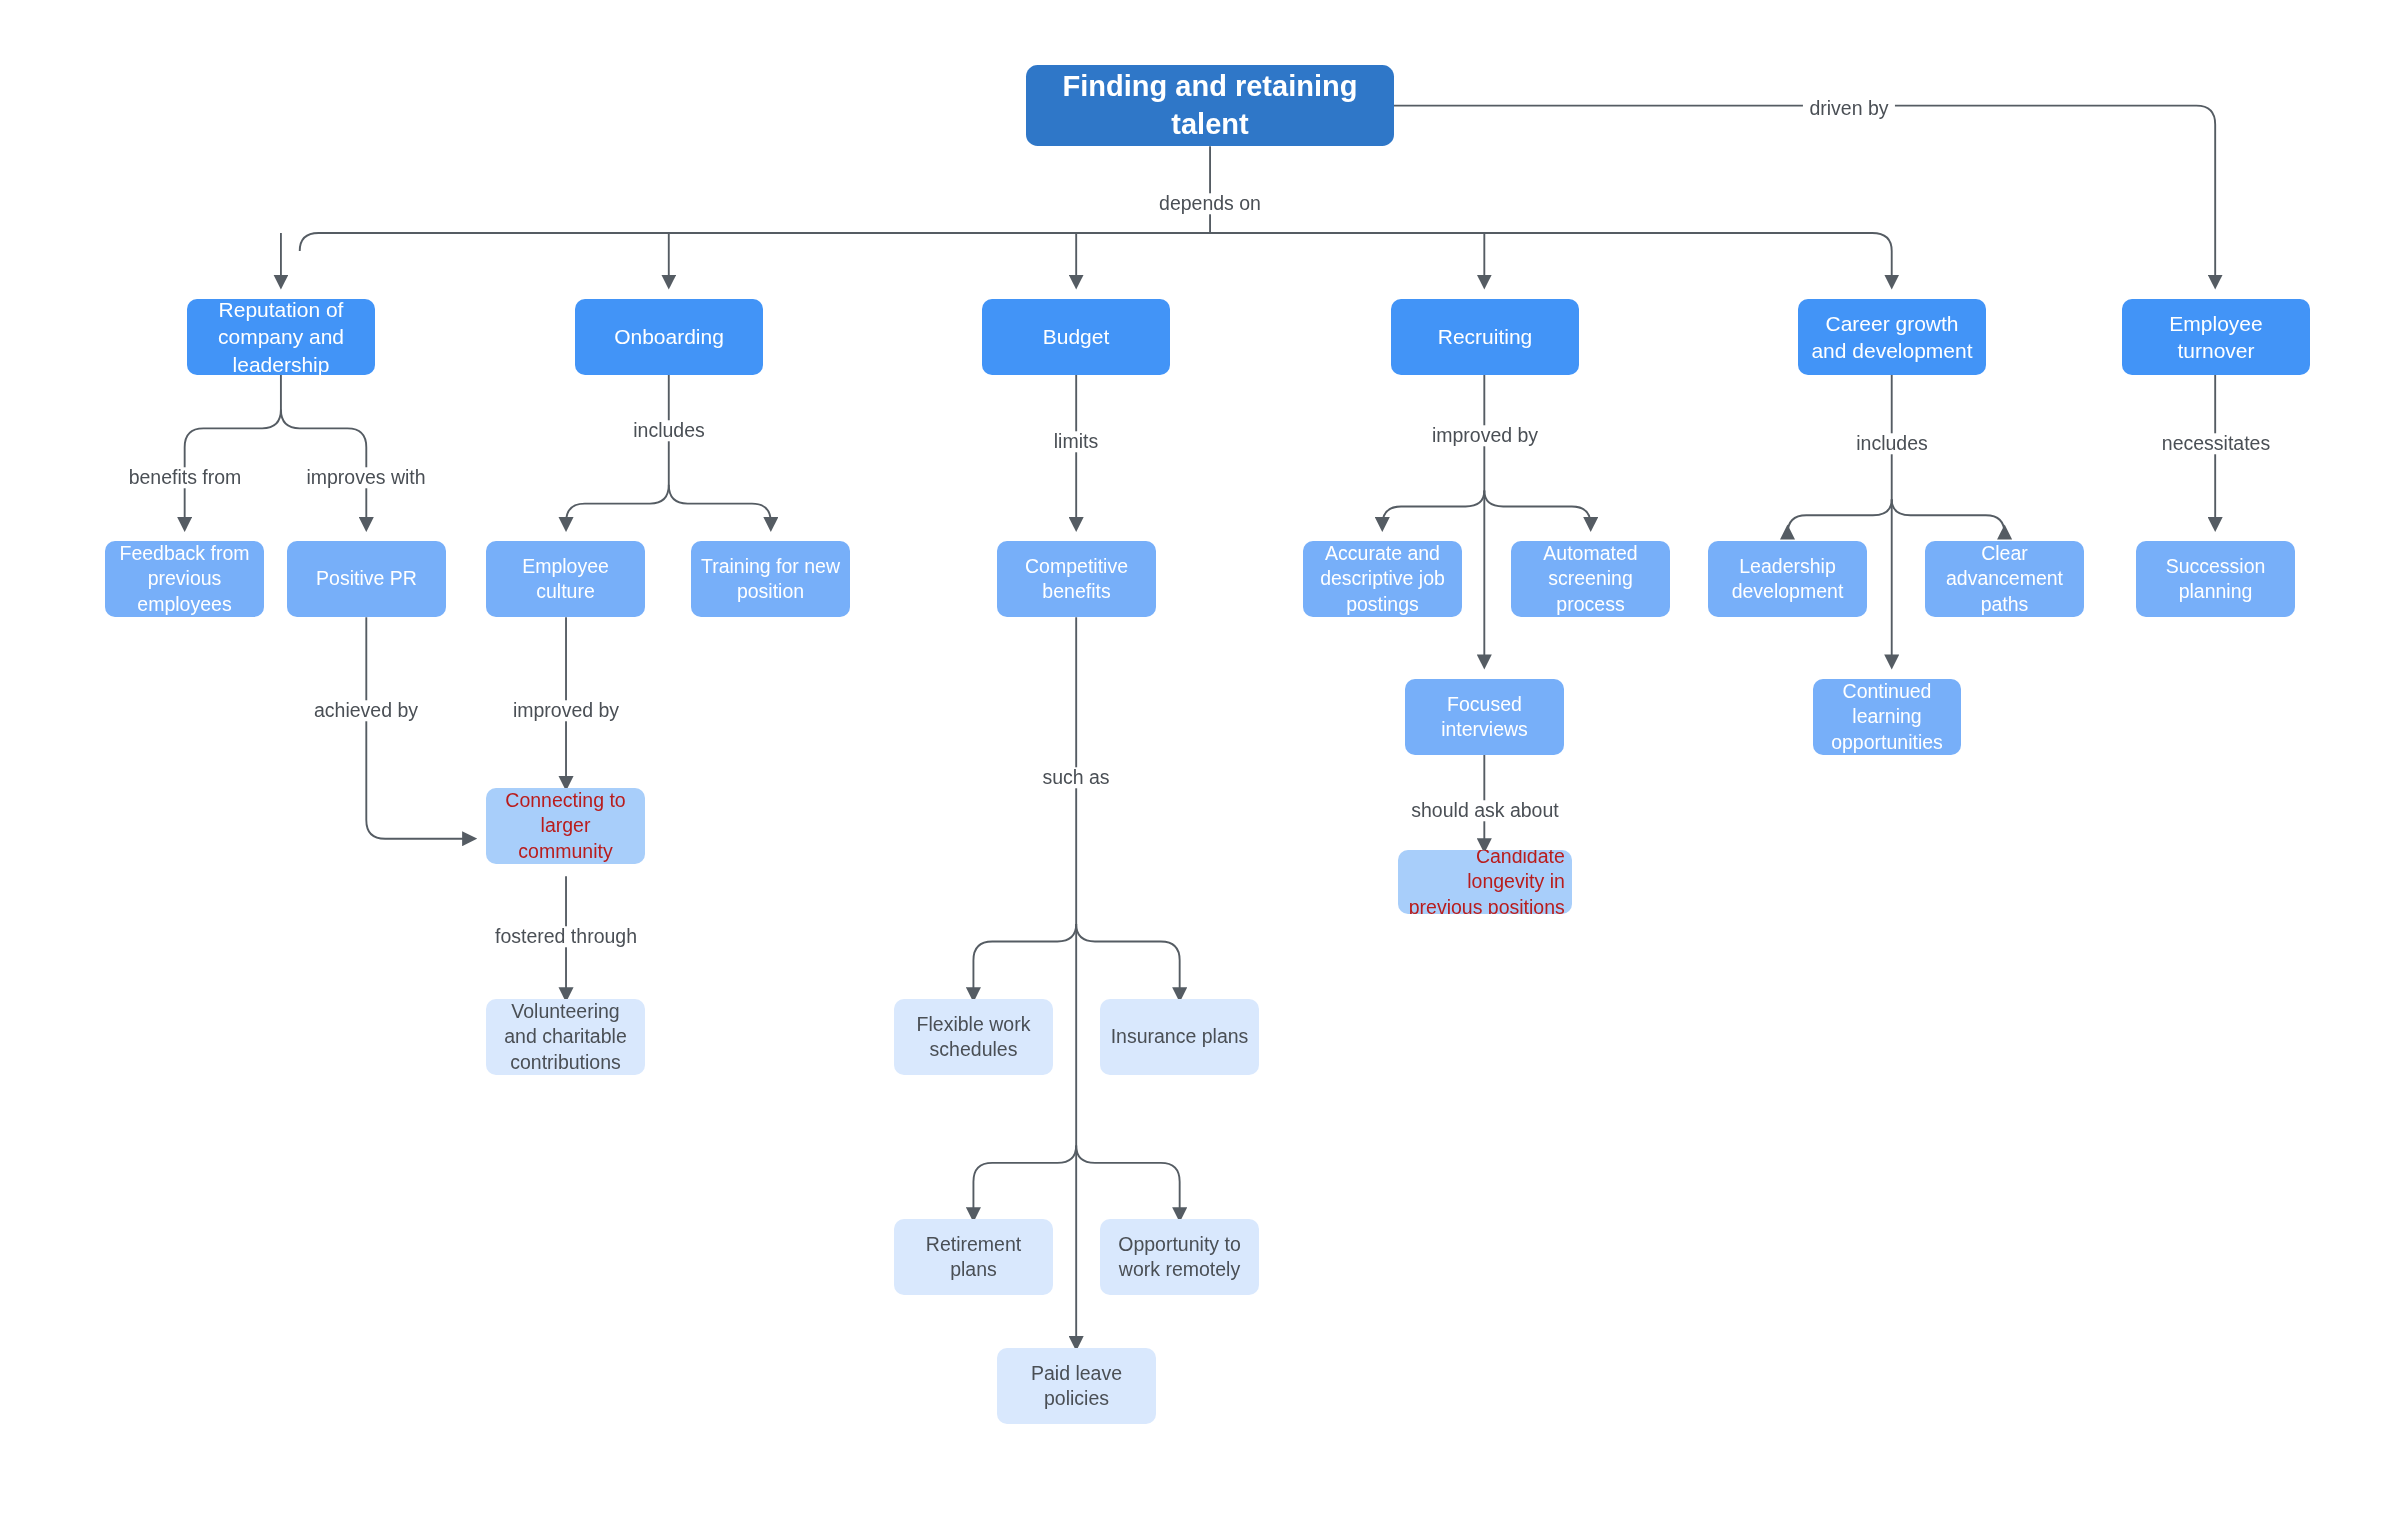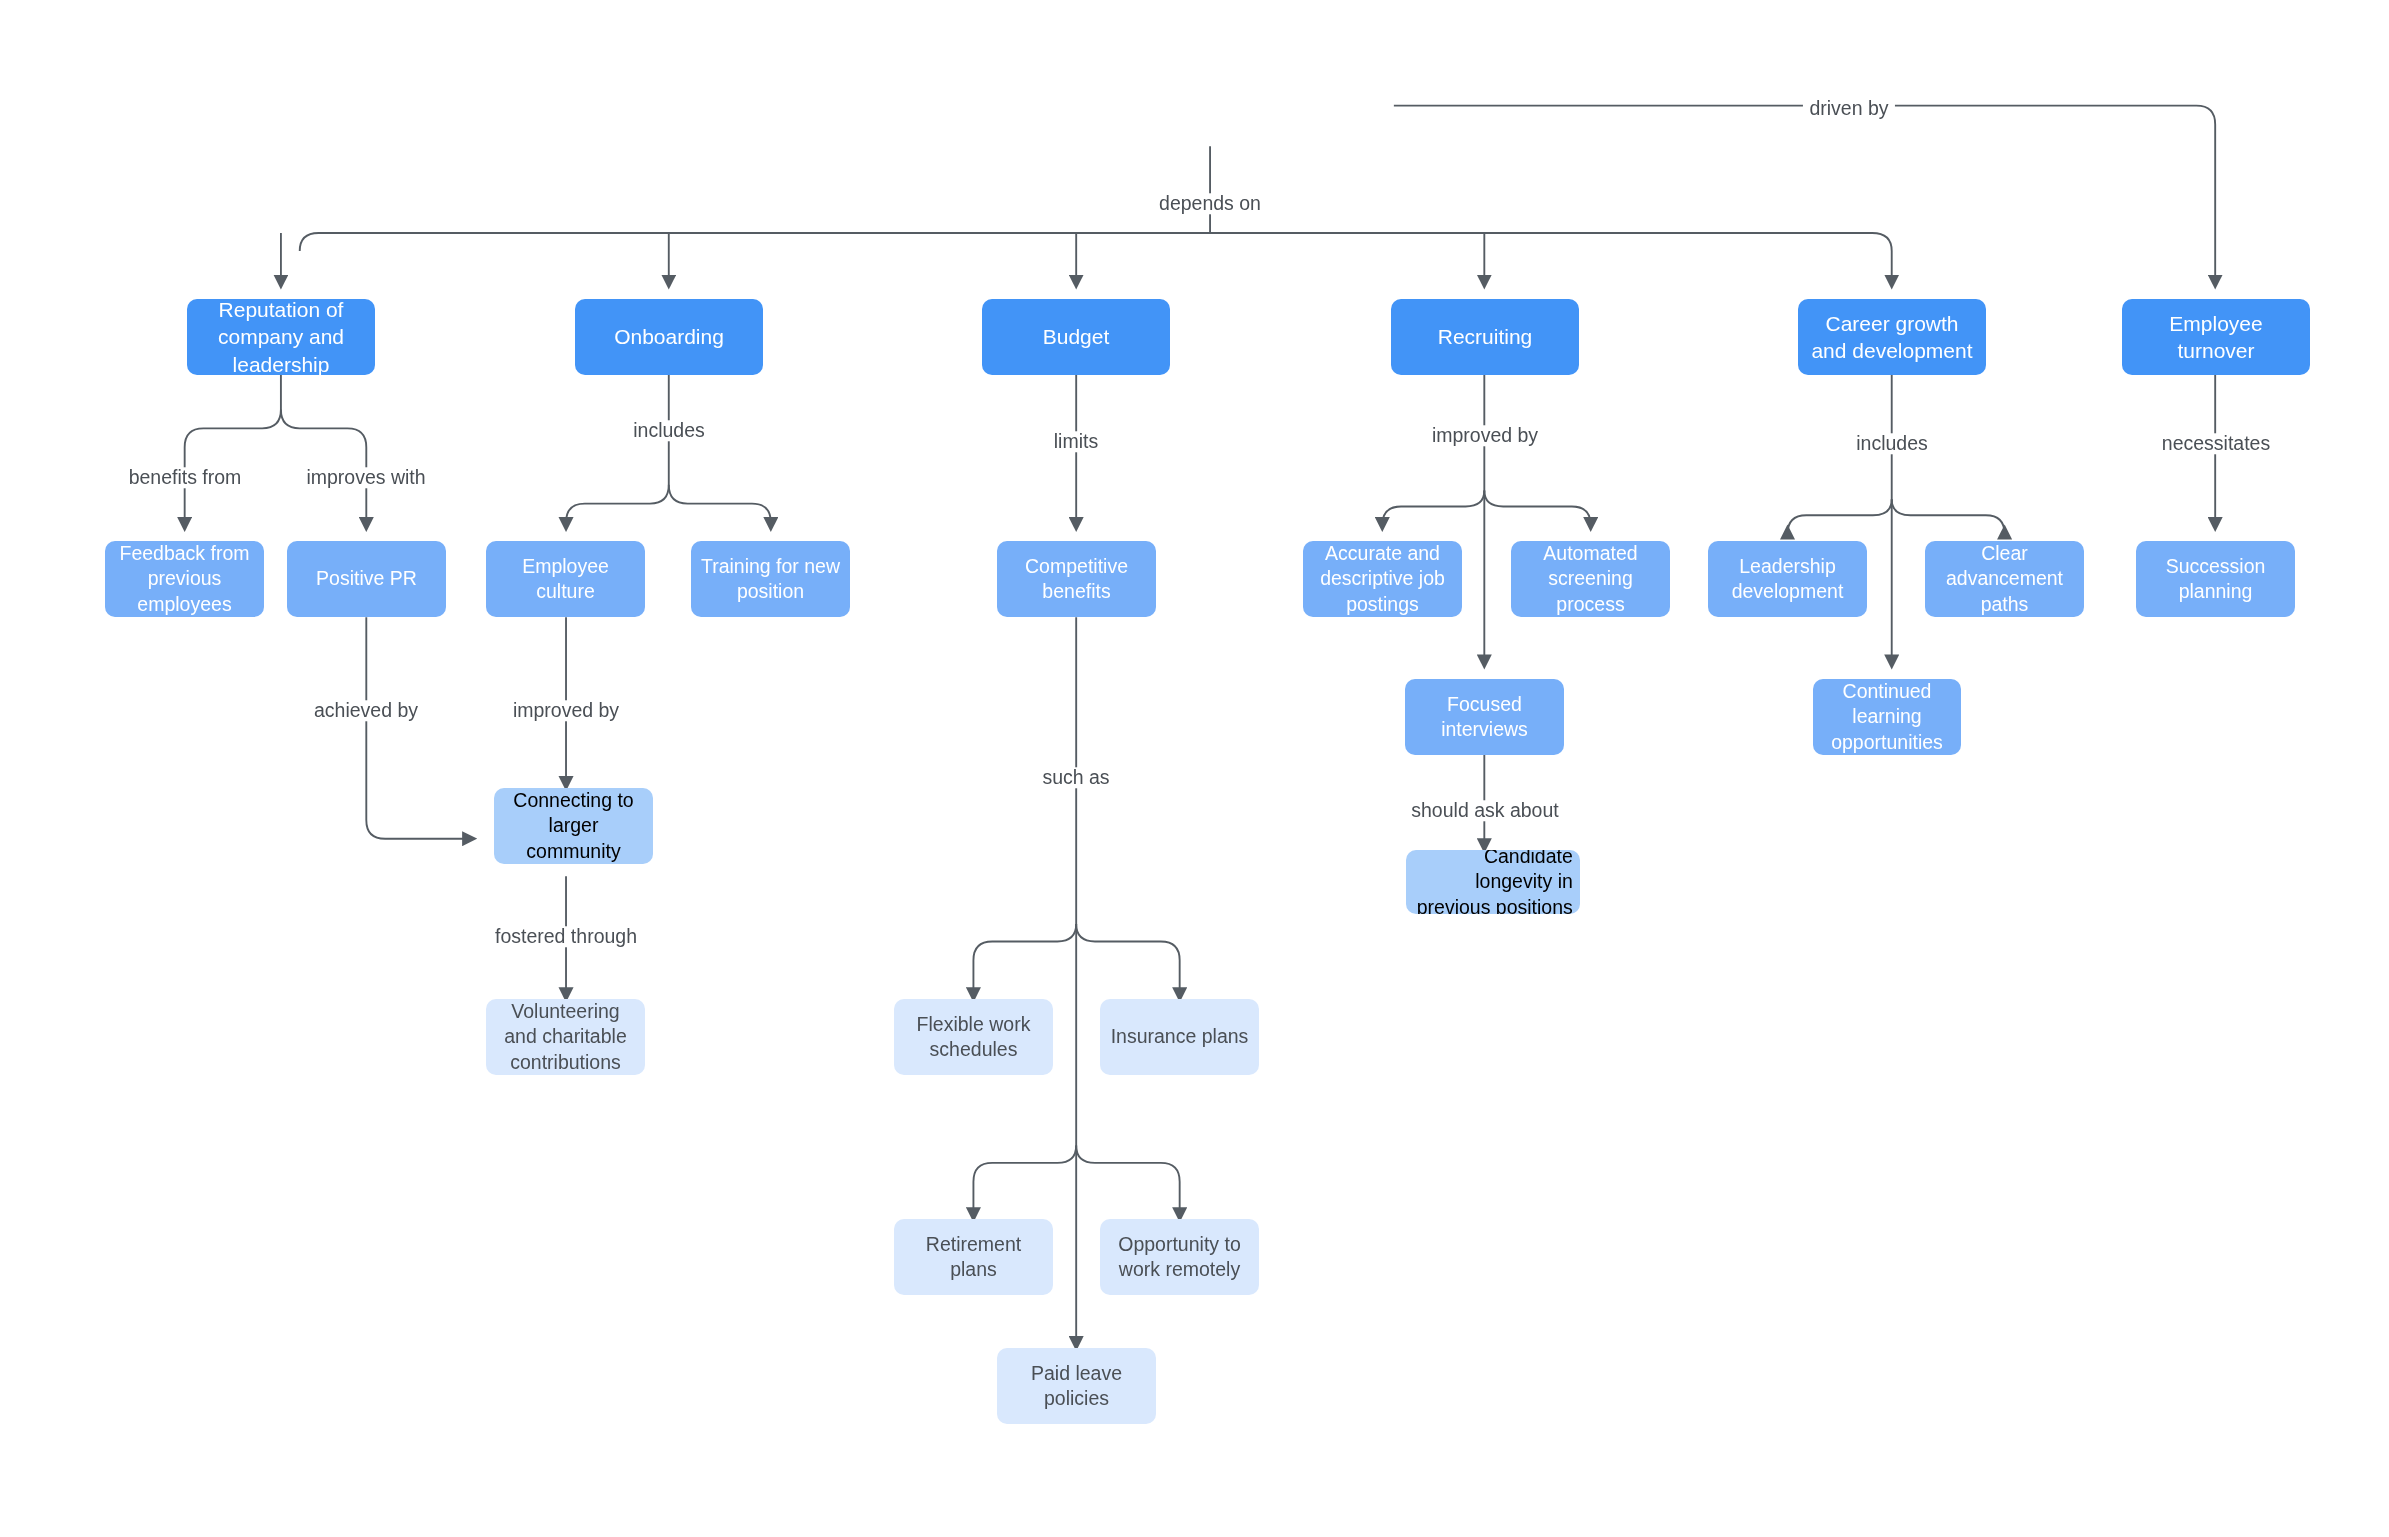--- a/index.html
+++ b/index.html
@@ -33,21 +33,21 @@
     text-align:center;
     border-radius:10px;
     line-height:1.30;
     padding:4.3px 7.2px;
     overflow:hidden;
   }
   .node .lbl{display:block;width:100%;}
   .tier-root{background:#2f77c8;color:#ffffff;font-weight:bold;font-size:29px;border-radius:11.6px;}
   .tier-1{background:#4294f7;color:#ffffff;font-size:21px;}
   .tier-2{background:#77aff9;color:#ffffff;font-size:19.5px;}
-  .tier-3{background:#a8cefa;color:#000000;font-size:19.5px;margin-left:8px;}
+  .tier-3{background:#a8cefa;color:#b91c1c;font-size:19.5px;}
   .tier-4{background:#d9e8fd;color:#4a4f55;font-size:19.5px;}
 </style>
 </head>
 <body>
 
 <div id="canvas">
 
   <svg id="edges" viewBox="0 0 3301 2124" xmlns="http://www.w3.org/2000/svg">
     <defs>
       <marker id="arrow" viewBox="0 0 12 12" refX="9" refY="6" markerWidth="8" markerHeight="8" orient="auto-start-reverse">
@@ -90,20 +90,23 @@
 
     <path class="edge-path" marker-end="url(#arrow)" d="M 782,1211 L 782,1380"></path>
 
     <path class="edge-path" marker-end="url(#arrow)" d="M 1487,853 L 1487,1862"></path>
     <path class="edge-path" d="M 1487,1277 Q 1487,1301 1461,1301 L 1371,1301 Q 1345,1301 1345,1327 L 1345,1380" marker-end="url(#arrow)"></path>
     <path class="edge-path" d="M 1487,1277 Q 1487,1301 1513,1301 L 1604,1301 Q 1630,1301 1630,1327 L 1630,1380" marker-end="url(#arrow)"></path>
     <path class="edge-path" d="M 1487,1583 Q 1487,1607 1461,1607 L 1371,1607 Q 1345,1607 1345,1633 L 1345,1684" marker-end="url(#arrow)"></path>
     <path class="edge-path" d="M 1487,1583 Q 1487,1607 1513,1607 L 1604,1607 Q 1630,1607 1630,1633 L 1630,1684" marker-end="url(#arrow)"></path>
   </svg>
 
+  <div class="node tier-root" style="left:1026px;top:65px;width:368px;height:81px;">
+    <span class="lbl">Finding and retaining talent</span>
+  </div>
 
   <div class="node tier-1" style="left:187px;top:299px;width:188px;height:76px;">
     <span class="lbl">Reputation of company and leadership</span>
   </div>
   <div class="node tier-1" style="left:575px;top:299px;width:188px;height:76px;">
     <span class="lbl">Onboarding</span>
   </div>
   <div class="node tier-1" style="left:982px;top:299px;width:188px;height:76px;">
     <span class="lbl">Budget</span>
   </div>

